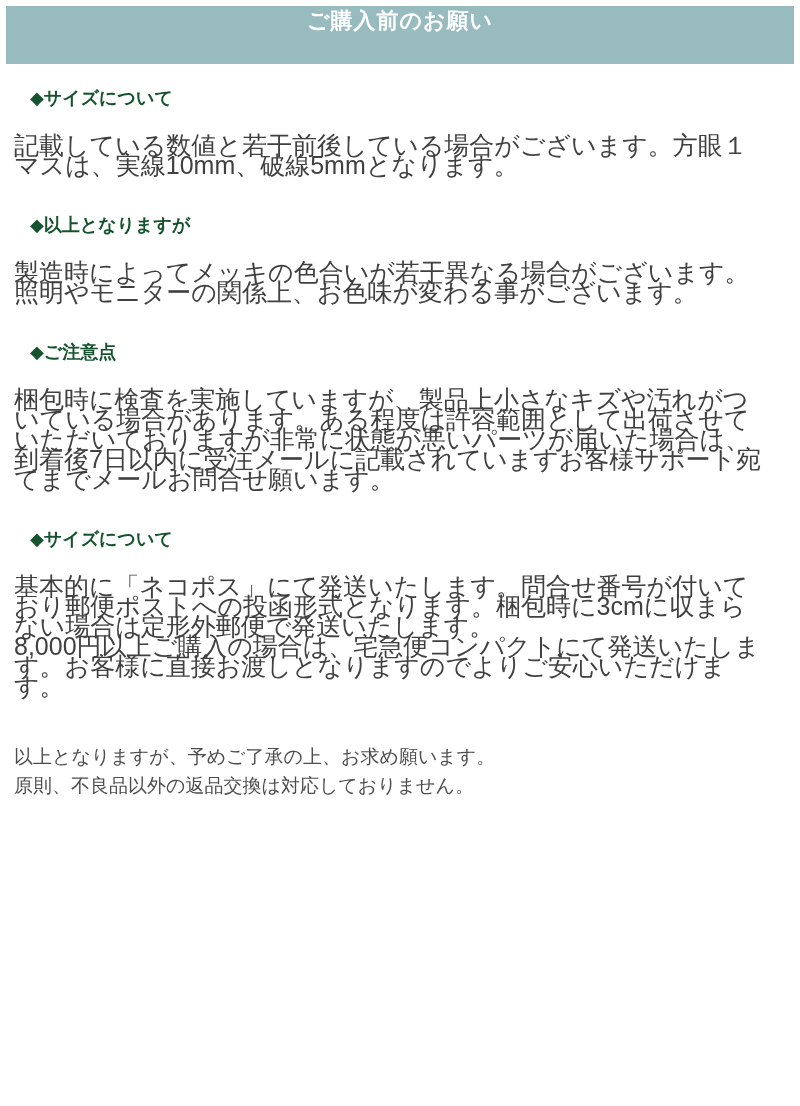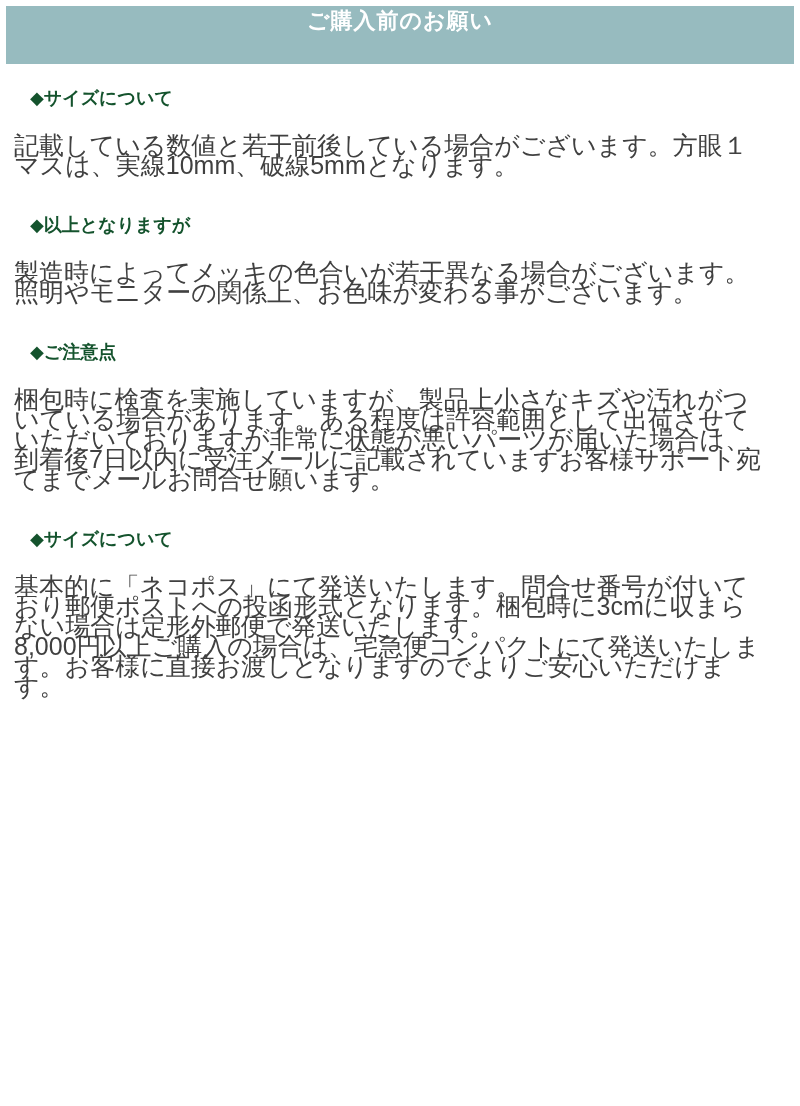--- a/index.html
+++ b/index.html
@@ -88,15 +88,17 @@
 
     <div class="section">
       <h2 class="section-heading"><span>◆</span><span>サイズについて</span></h2>
     </div>
 
     <div class="section">
       <p class="section-paragraph">基本的に「ネコポス」にて発送いたします。問合せ番号が付いており郵便ポストへの投函形式となります。梱包時に3cmに収まらない場合は定形外郵便で発送いたします。
 8,000円以上ご購入の場合は、宅急便コンパクトにて発送いたします。お客様に直接お渡しとなりますのでよりご安心いただけます。</p>
     </div>
 
+    <p class="closing-note">以上となりますが、予めご了承の上、お求め願います。
+原則、不良品以外の返品交換は対応しておりません。</p>
 
   </div>
 </div>
 
 </body></html>

